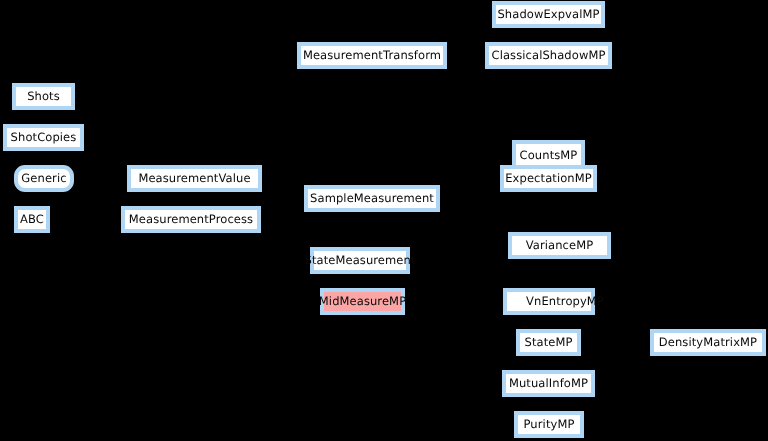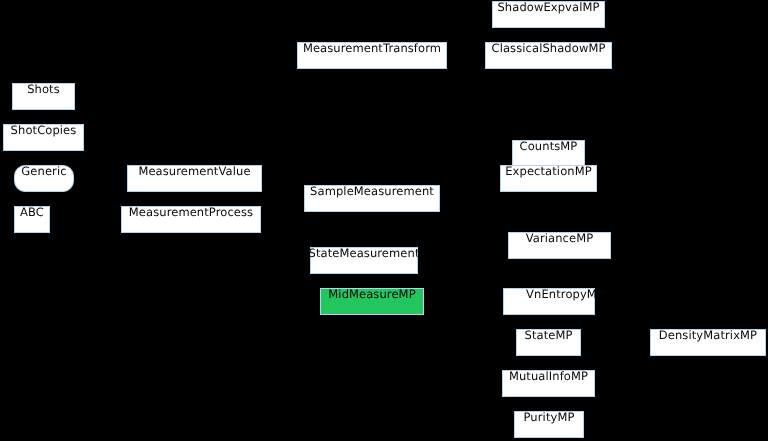--- a/index.html
+++ b/index.html
@@ -21,23 +21,23 @@
     left: 0;
     top: 0;
     width: 768px;
     height: 441px;
     pointer-events: none;
   }
   .node {
     position: absolute;
     box-sizing: border-box;
     background: #ffffff;
-    border: 1px solid #d946ef;
+    border: 4px solid #d946ef;
     display: flex;
-    align-items: flex-start;
+    align-items: center;
     justify-content: center;
     white-space: nowrap;
     color: #0a0a0a;
     font-size: 11.5px;
     line-height: 1;
     letter-spacing: 0.1px;
     text-rendering: geometricPrecision;
     cursor: pointer;
   }
   .node-label {
@@ -160,24 +160,24 @@
     </div>
     <div class="node" style="left: 121px; top: 206px; width: 140px; height: 27px; background: rgb(255, 255, 255); border-color: rgb(175, 213, 244); color: rgb(10, 10, 10);">
       <span class="node-label">MeasurementProcess</span>
     </div>
     <div class="node" style="left: 297px; top: 42px; width: 150px; height: 27px; background: rgb(255, 255, 255); border-color: rgb(175, 213, 244); color: rgb(10, 10, 10);">
       <span class="node-label">MeasurementTransform</span>
     </div>
     <div class="node" style="left: 304px; top: 185px; width: 136px; height: 27px; background: rgb(255, 255, 255); border-color: rgb(175, 213, 244); color: rgb(10, 10, 10);">
       <span class="node-label">SampleMeasurement</span>
     </div>
-    <div class="node" style="left: 310px; top: 247px; width: 108px; height: 27px; background: rgb(255, 255, 255); border-color: rgb(175, 213, 244); color: rgb(10, 10, 10);">
+    <div class="node" style="left: 310px; top: 247px; width: 100px; height: 27px; background: rgb(255, 255, 255); border-color: rgb(175, 213, 244); color: rgb(10, 10, 10);">
       <span class="node-label">StateMeasurement</span>
     </div>
-    <div class="node" style="left: 320px; top: 288px; width: 104px; height: 27px; background: #22c55e; border-color: rgb(175, 213, 244); color: rgb(10, 10, 10);">
+    <div class="node" style="left: 320px; top: 288px; width: 85px; height: 27px; background: #fca5a5; border-color: rgb(175, 213, 244); color: rgb(10, 10, 10);">
       <span class="node-label">MidMeasureMP</span>
     </div>
     <div class="node" style="left: 492px; top: 1px; width: 113px; height: 27px; background: rgb(255, 255, 255); border-color: rgb(175, 213, 244); color: rgb(10, 10, 10);">
       <span class="node-label">ShadowExpvalMP</span>
     </div>
     <div class="node" style="left: 485px; top: 42px; width: 127px; height: 27px; background: rgb(255, 255, 255); border-color: rgb(175, 213, 244); color: rgb(10, 10, 10);">
       <span class="node-label">ClassicalShadowMP</span>
     </div>
     <div class="node" style="left: 512px; top: 140px; width: 73px; height: 31px; background: rgb(255, 255, 255); border-color: rgb(175, 213, 244); color: rgb(10, 10, 10);">
       <span class="node-label">CountsMP</span>

